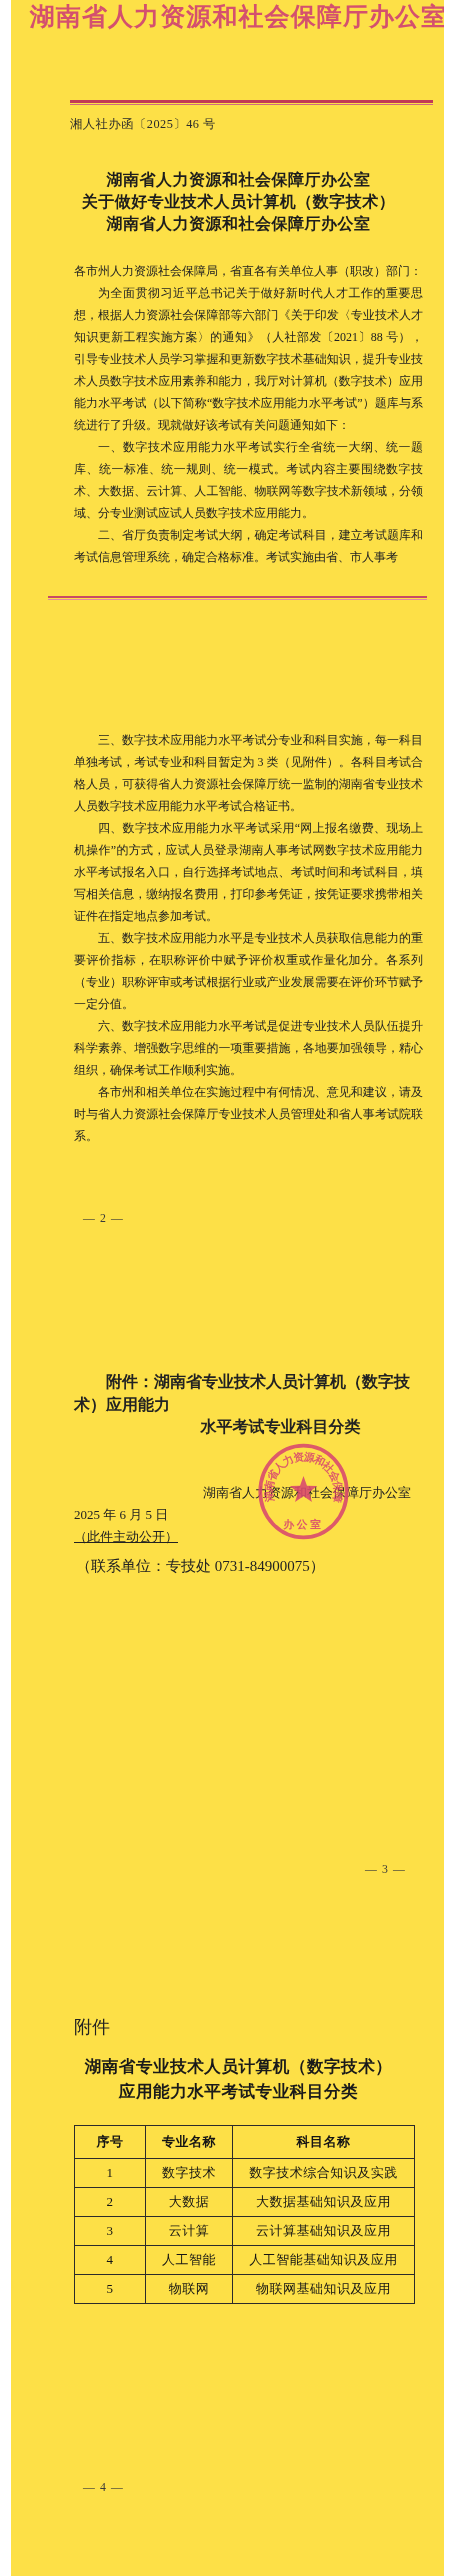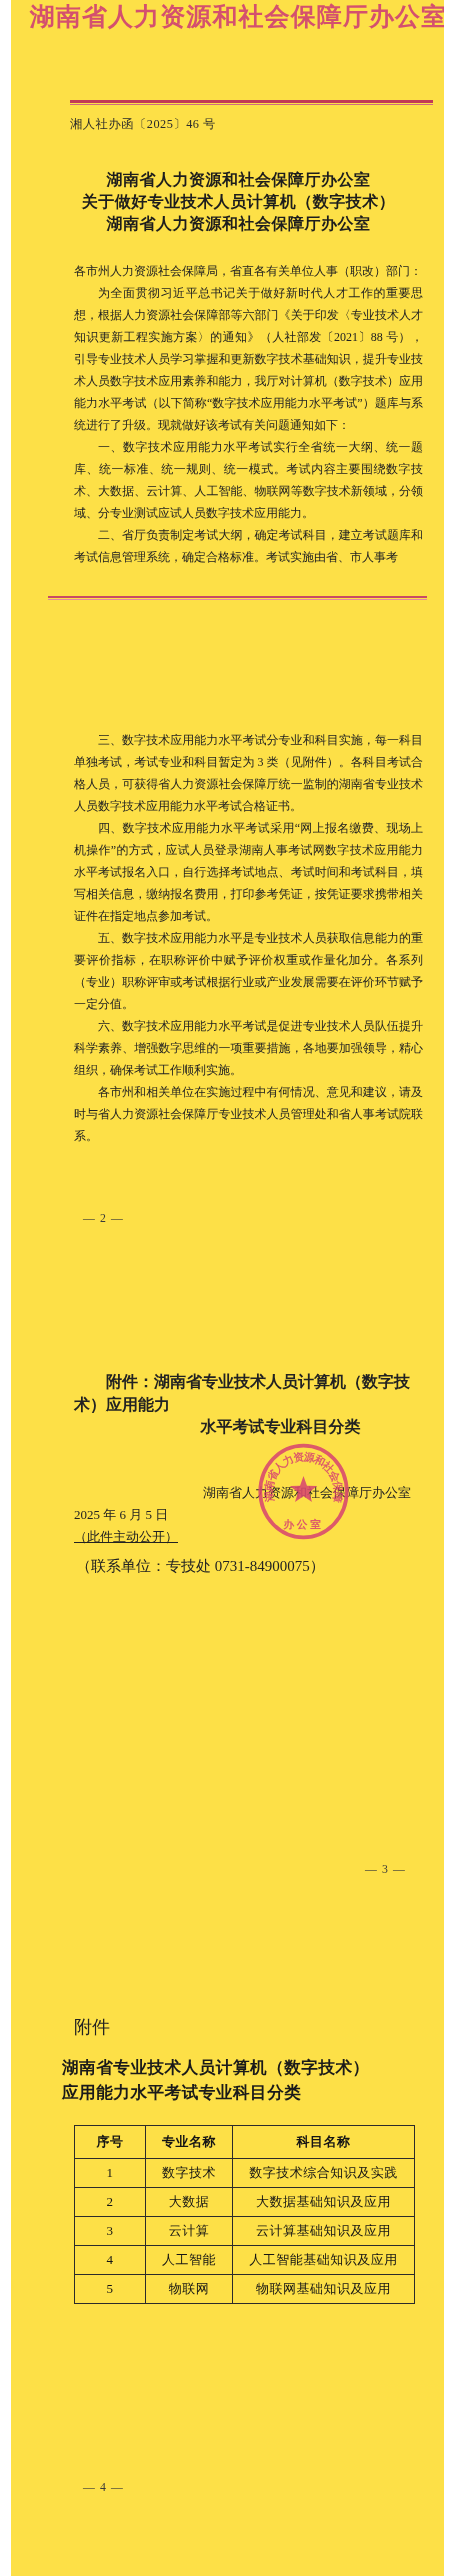--- a/index.html
+++ b/index.html
@@ -53,22 +53,22 @@
   .attach-ref .l1{text-indent:2em;}
   .attach-ref .l2{padding-left:64px;text-align:center;}
   .sig-org{left:63px;top:1482px;width:337px;text-align:right;font-size:13px;line-height:22px;color:#222;}
   .sig-date{left:63px;top:1504px;width:282px;text-align:left;font-size:13px;line-height:22px;color:#222;}
   .note1{left:63px;top:1526px;width:349px;font-size:13px;line-height:22px;color:#222;text-decoration:underline;}
   .note2{left:65px;top:1547px;width:349px;font-size:15px;line-height:22px;color:#222;margin-top:8px;}
   .seal{left:245px;top:1442px;width:95px;height:99px;opacity:0.88;pointer-events:none;}
   
   .attach-label{left:63px;top:2015px;font-size:18px;color:#222;}
   .attach-title{
-    left:51px;top:2055px;width:353px;text-align:left;
-    font-size:16.6px;line-height:25px;font-weight:bold;color:#1a1a1a;letter-spacing:0.5px;
+    left:51px;top:2055px;width:353px;text-align:center;
+    font-size:16.6px;line-height:25px;font-weight:bold;color:#1a1a1a;letter-spacing:0.5px;font-family:Liberation Mono, monospace;
   }
   table.subjects{
     position:absolute;left:63px;top:2125px;width:340px;
     border-collapse:collapse;table-layout:fixed;
   }
   table.subjects th,table.subjects td{
     border:1.1px solid #2b2b2b;text-align:center;vertical-align:middle;
     padding:0;color:#151515;
   }
   table.subjects th{

